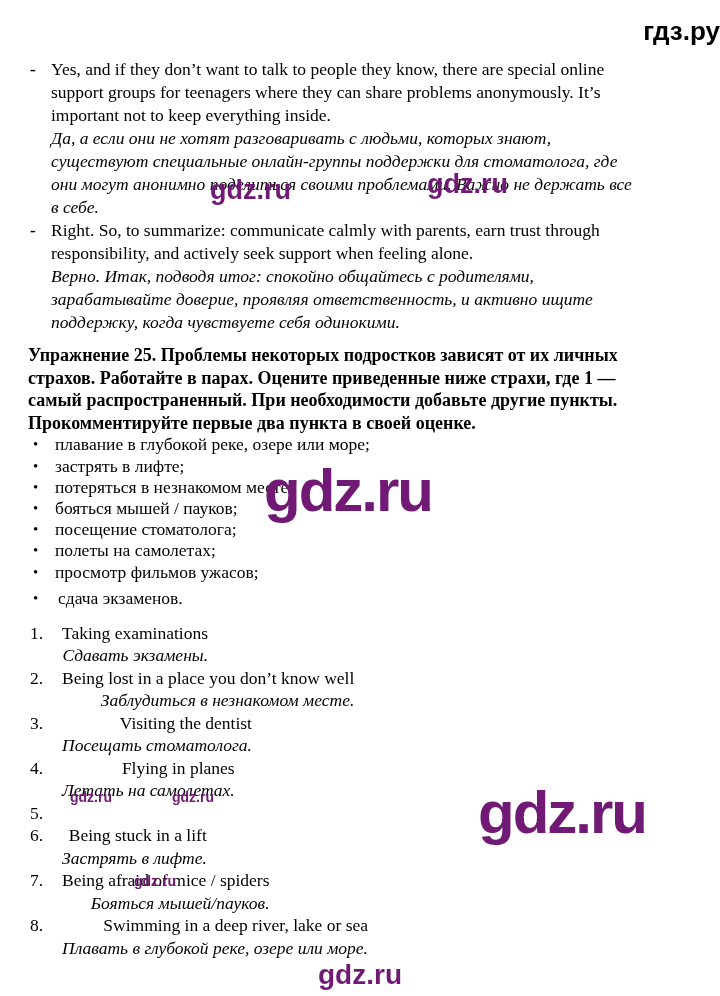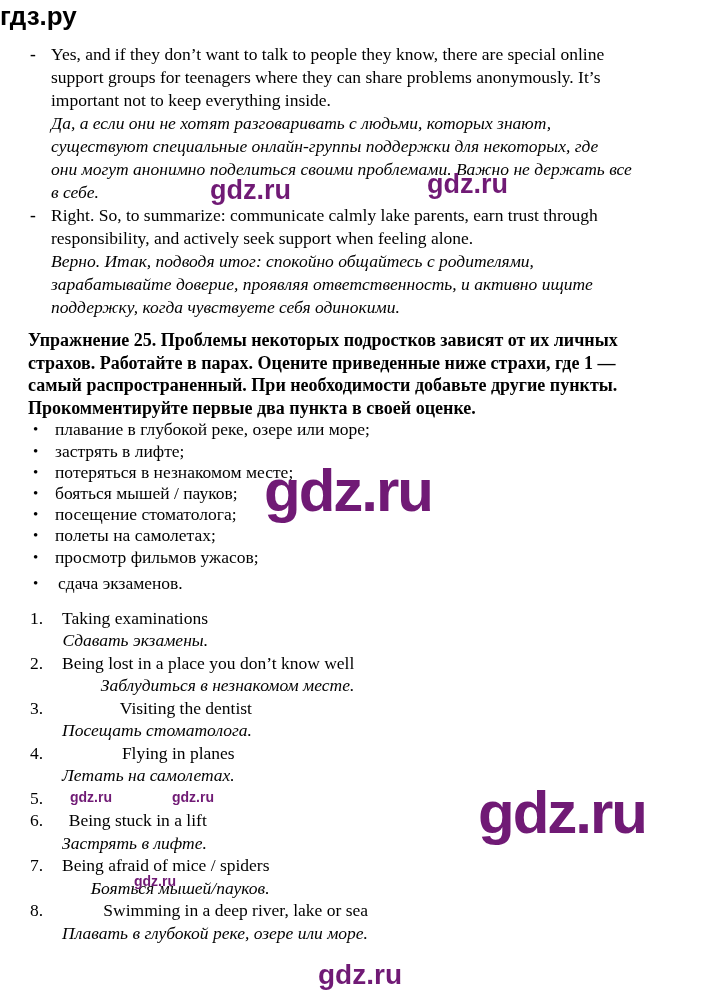--- a/index.html
+++ b/index.html
@@ -5,22 +5,22 @@
   * { box-sizing: border-box; }
   html, body { margin: 0; padding: 0; }
   body {
     width: 720px; height: 996px;
     background: #ffffff; color: #000000;
     font-family: "Liberation Serif", serif;
   }
   .page { position: relative; width: 720px; height: 996px; overflow: hidden; background: #fff; }
 
   .site-header {
-    padding-top: 3px;
-    text-align: left;
+    padding-top: 18px;
+    text-align: right;
     font-family: "Liberation Sans", sans-serif;
     font-weight: 700;
     font-size: 26px;
     line-height: 1.05;
   }
 
   .dialogue { margin-top: 13px; }
   .dlg-item { display: flex; align-items: flex-start; }
   .dlg-marker {
     flex: 0 0 21px; margin-left: 30px;
@@ -75,32 +75,32 @@
     <div class="dlg-item">
       <div class="dlg-marker">-</div>
       <div class="dlg-body">
         <div class="en-block">
           <div class="line">Yes, and if they don’t want to talk to people they know, there are special online</div>
           <div class="line">support groups for teenagers where they can share problems anonymously. It’s</div>
           <div class="line">important not to keep everything inside.</div>
         </div>
         <div class="ru-block">
           <div class="line">Да, а если они не хотят разговаривать с людьми, которых знают,</div>
-          <div class="line">существуют специальные онлайн-группы поддержки для некоторых, где</div>
+          <div class="line">существуют специальные онлайн-группы поддержки для стоматолога, где</div>
           <div class="line">они могут анонимно поделиться своими проблемами. Важно не держать все</div>
           <div class="line">в себе.</div>
         </div>
       </div>
     </div>
 
     <div class="dlg-item">
       <div class="dlg-marker">-</div>
       <div class="dlg-body">
         <div class="en-block">
-          <div class="line">Right. So, to summarize: communicate calmly lake parents, earn trust through</div>
+          <div class="line">Right. So, to summarize: communicate calmly with parents, earn trust through</div>
           <div class="line">responsibility, and actively seek support when feeling alone.</div>
         </div>
         <div class="ru-block">
           <div class="line">Верно. Итак, подводя итог: спокойно общайтесь с родителями,</div>
           <div class="line">зарабатывайте доверие, проявляя ответственность, и активно ищите</div>
           <div class="line">поддержку, когда чувствуете себя одинокими.</div>
         </div>
       </div>
     </div>
 

